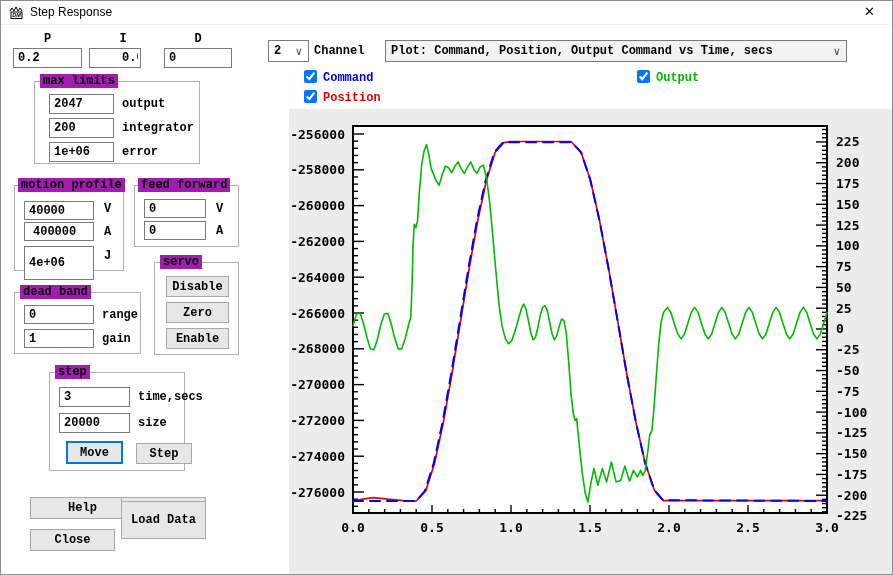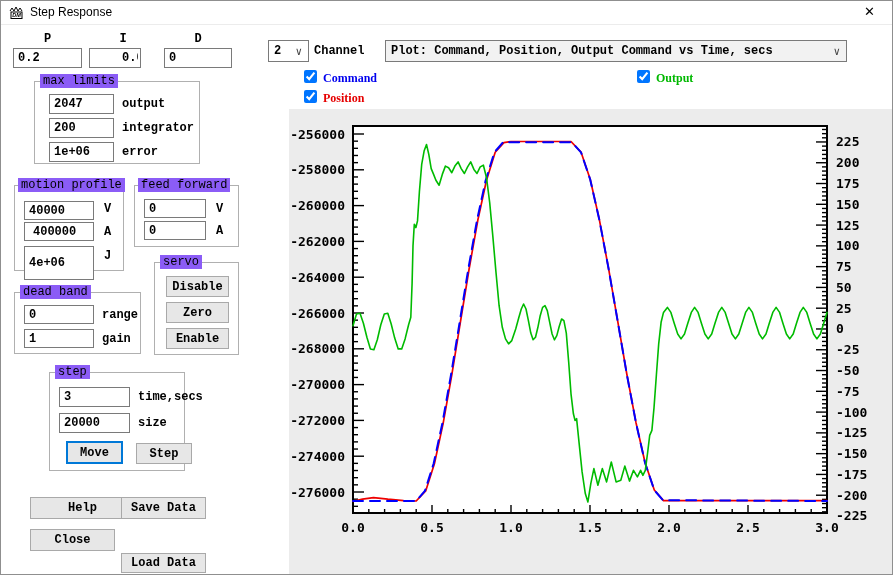--- a/index.html
+++ b/index.html
@@ -7,33 +7,33 @@
        box-sizing:border-box;overflow:hidden;
        font-family:"Liberation Mono","DejaVu Sans Mono",monospace;font-size:12px;color:#000;}
   .titlebar{position:absolute;left:0;top:0;right:0;height:23px;background:#fff;
             border-bottom:1px solid #ececec;font-family:"Liberation Sans",sans-serif;}
   .apptitle{position:absolute;left:29px;top:4px;font-size:12px;}
   .appicon{position:absolute;left:8px;top:4px;width:15px;height:15px;}
   .closebtn{position:absolute;right:0;top:0;width:45px;height:22px;text-align:center;line-height:22px;
             font-size:13px;color:#000;font-family:"Liberation Sans",sans-serif;}
   .lbl{position:absolute;font-weight:700;white-space:pre;}
   .grp{position:absolute;border:1px solid #b0b0b0;box-sizing:border-box;}
-  .gt{position:absolute;top:-8px;left:5px;background:#8b5cf6;padding:0 3px;font-weight:400;white-space:pre;}
+  .gt{position:absolute;top:-8px;left:5px;background:#a21caf;padding:0 3px;font-weight:700;white-space:pre;}
   .fld{position:absolute;border:1px solid #7a7a7a;background:#fff;box-sizing:border-box;
        font:700 12px "Liberation Mono","DejaVu Sans Mono",monospace;padding:0 2px 0 4px;outline:none;}
   .btn{position:absolute;background:#e7e7e7;border:1px solid #a9a9a9;box-sizing:border-box;
        font:700 12px "Liberation Mono","DejaVu Sans Mono",monospace;
        display:flex;align-items:center;justify-content:center;cursor:default;}
   .btn.focus{border:2px solid #0078d7;}
   .combo{position:absolute;border:1px solid #7a7a7a;background:#fff;box-sizing:border-box;font-weight:700;
          display:flex;align-items:center;padding-left:5px;cursor:default;}
   .combo .chev{margin-left:auto;margin-right:6px;font-weight:400;color:#444;font-size:11px;}
   .combo.gray{background:#f2f2f2;}
   .cbx{position:absolute;width:13px;height:13px;margin:0;}
-  .cblabel{position:absolute;font-weight:700;font-family:Liberation Serif, serif;}
+  .cblabel{position:absolute;font-weight:700;}
   .plotpanel{position:absolute;left:288px;top:108px;right:0;bottom:0;background:#ececec;}
   svg.overlay{position:absolute;left:0;top:0;pointer-events:none;}
 </style>
 </head>
 <body>
 
 <div class="win">
 
   <div class="titlebar">
     <span class="appicon">
@@ -103,21 +103,21 @@
     <input class="fld" style="left: 9px; top: 40px; width: 71px; height: 20px;" value="20000">
     <div class="lbl" style="left:88px;top:17px">time,secs</div>
     <div class="lbl" style="left:88px;top:43px">size</div>
     <div class="btn focus" style="left:16px;top:68px;width:57px;height:23px">Move</div>
     <div class="btn" style="left:86px;top:70px;width:56px;height:21px">Step</div>
   </div>
 
   <div class="btn" style="left:29px;top:496px;width:105px;height:22px">Help</div>
   <div class="btn" style="left:120px;top:496px;width:85px;height:22px">Save Data</div>
   <div class="btn" style="left:29px;top:528px;width:85px;height:22px">Close</div>
-  <div class="btn" style="left:120px;top:552px;width:85px;height:20px">Load Data</div>
+  <div class="btn" style="left:120px;top:500px;width:85px;height:38px">Load Data</div>
 
   <div class="combo" style="left:267px;top:39px;width:41px;height:22px">
     <span>2</span>
     <span class="chev">∨</span>
   </div>
   <div class="lbl" style="left:313px;top:43px">Channel</div>
 
   <div class="combo gray" style="left:384px;top:39px;width:462px;height:22px">
     <span>Plot: Command, Position, Output Command vs Time, secs</span>
     <span class="chev">∨</span>

